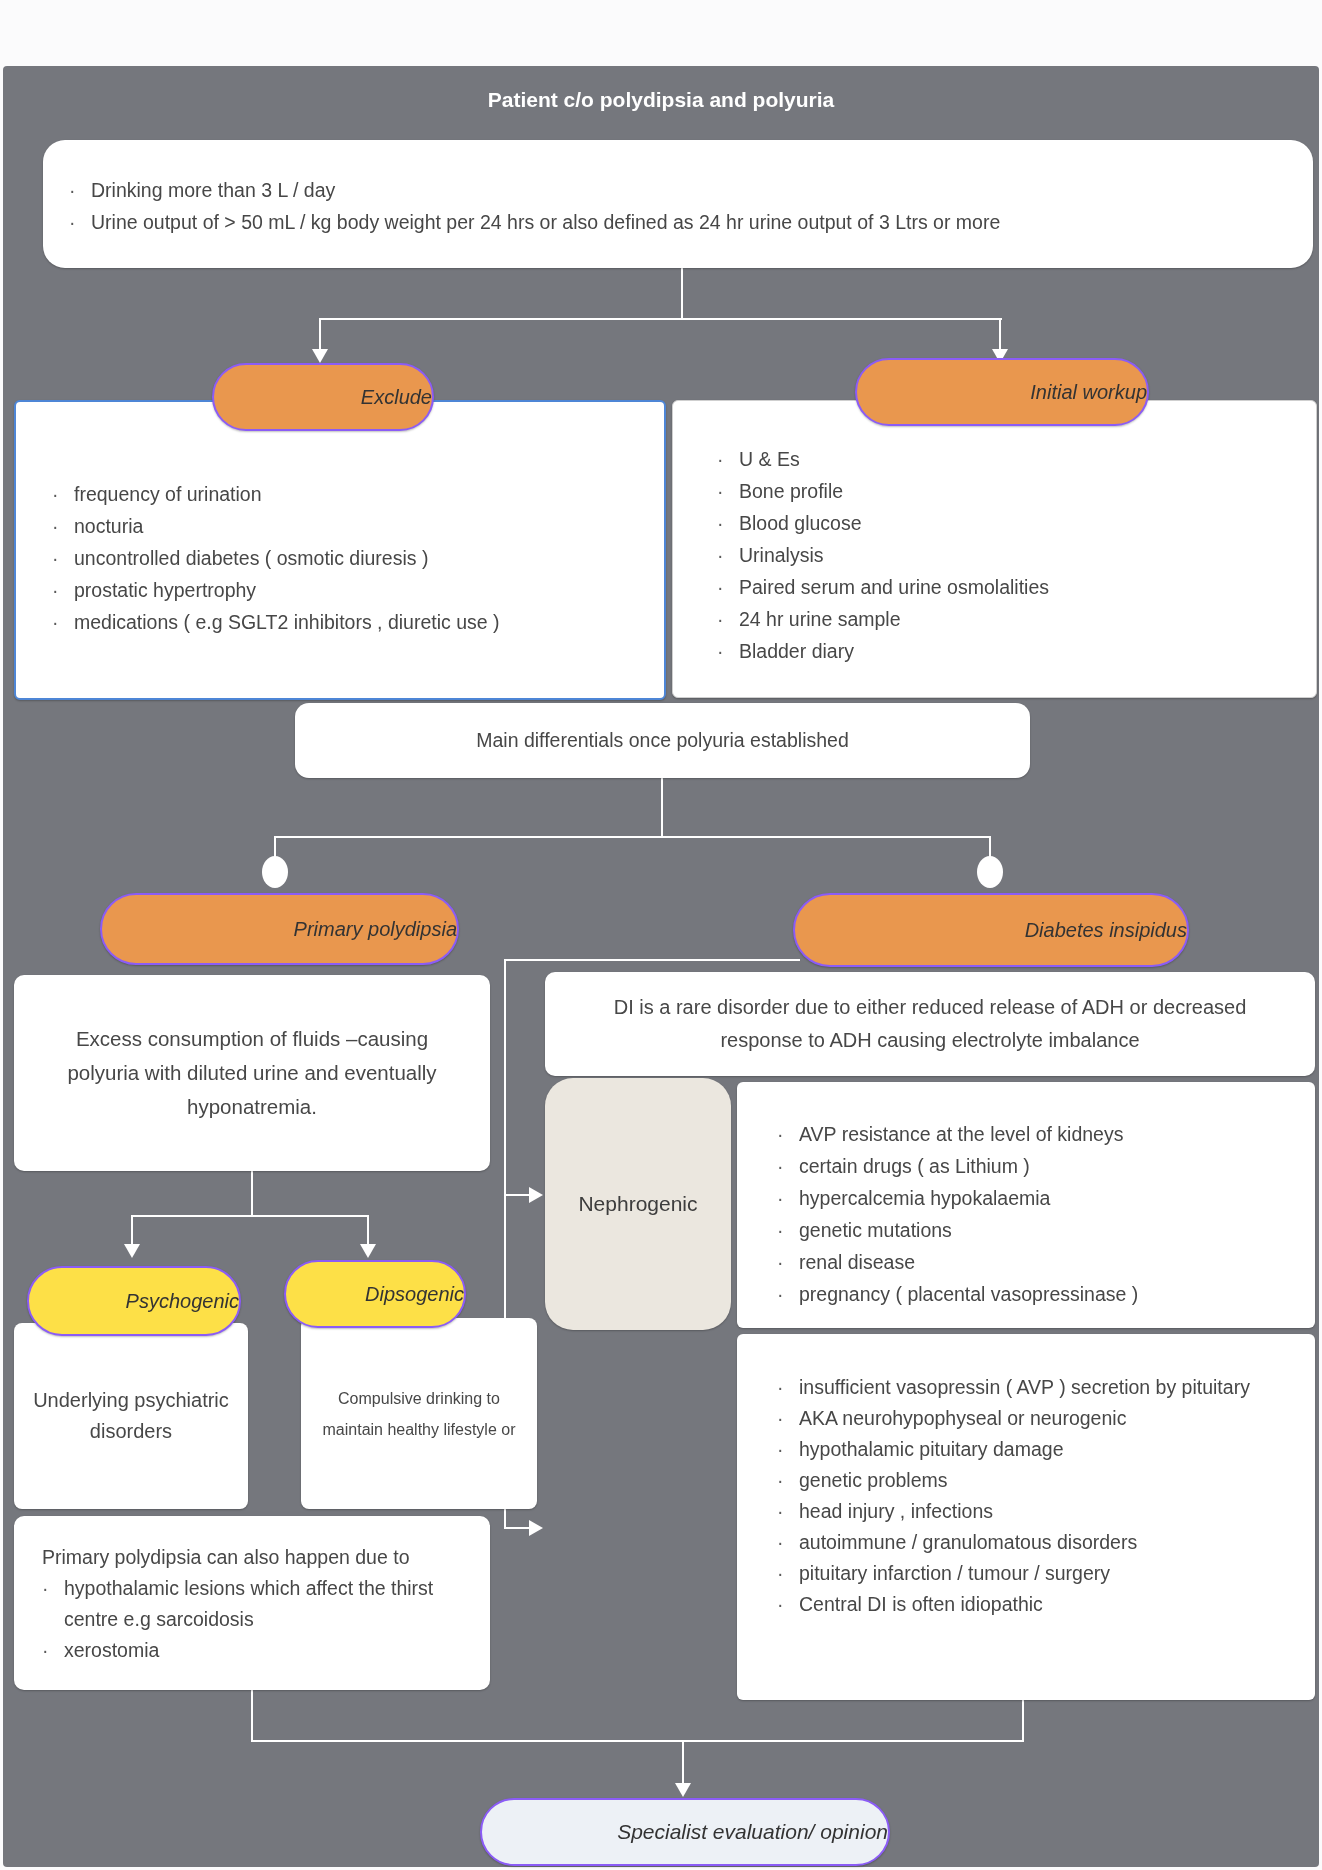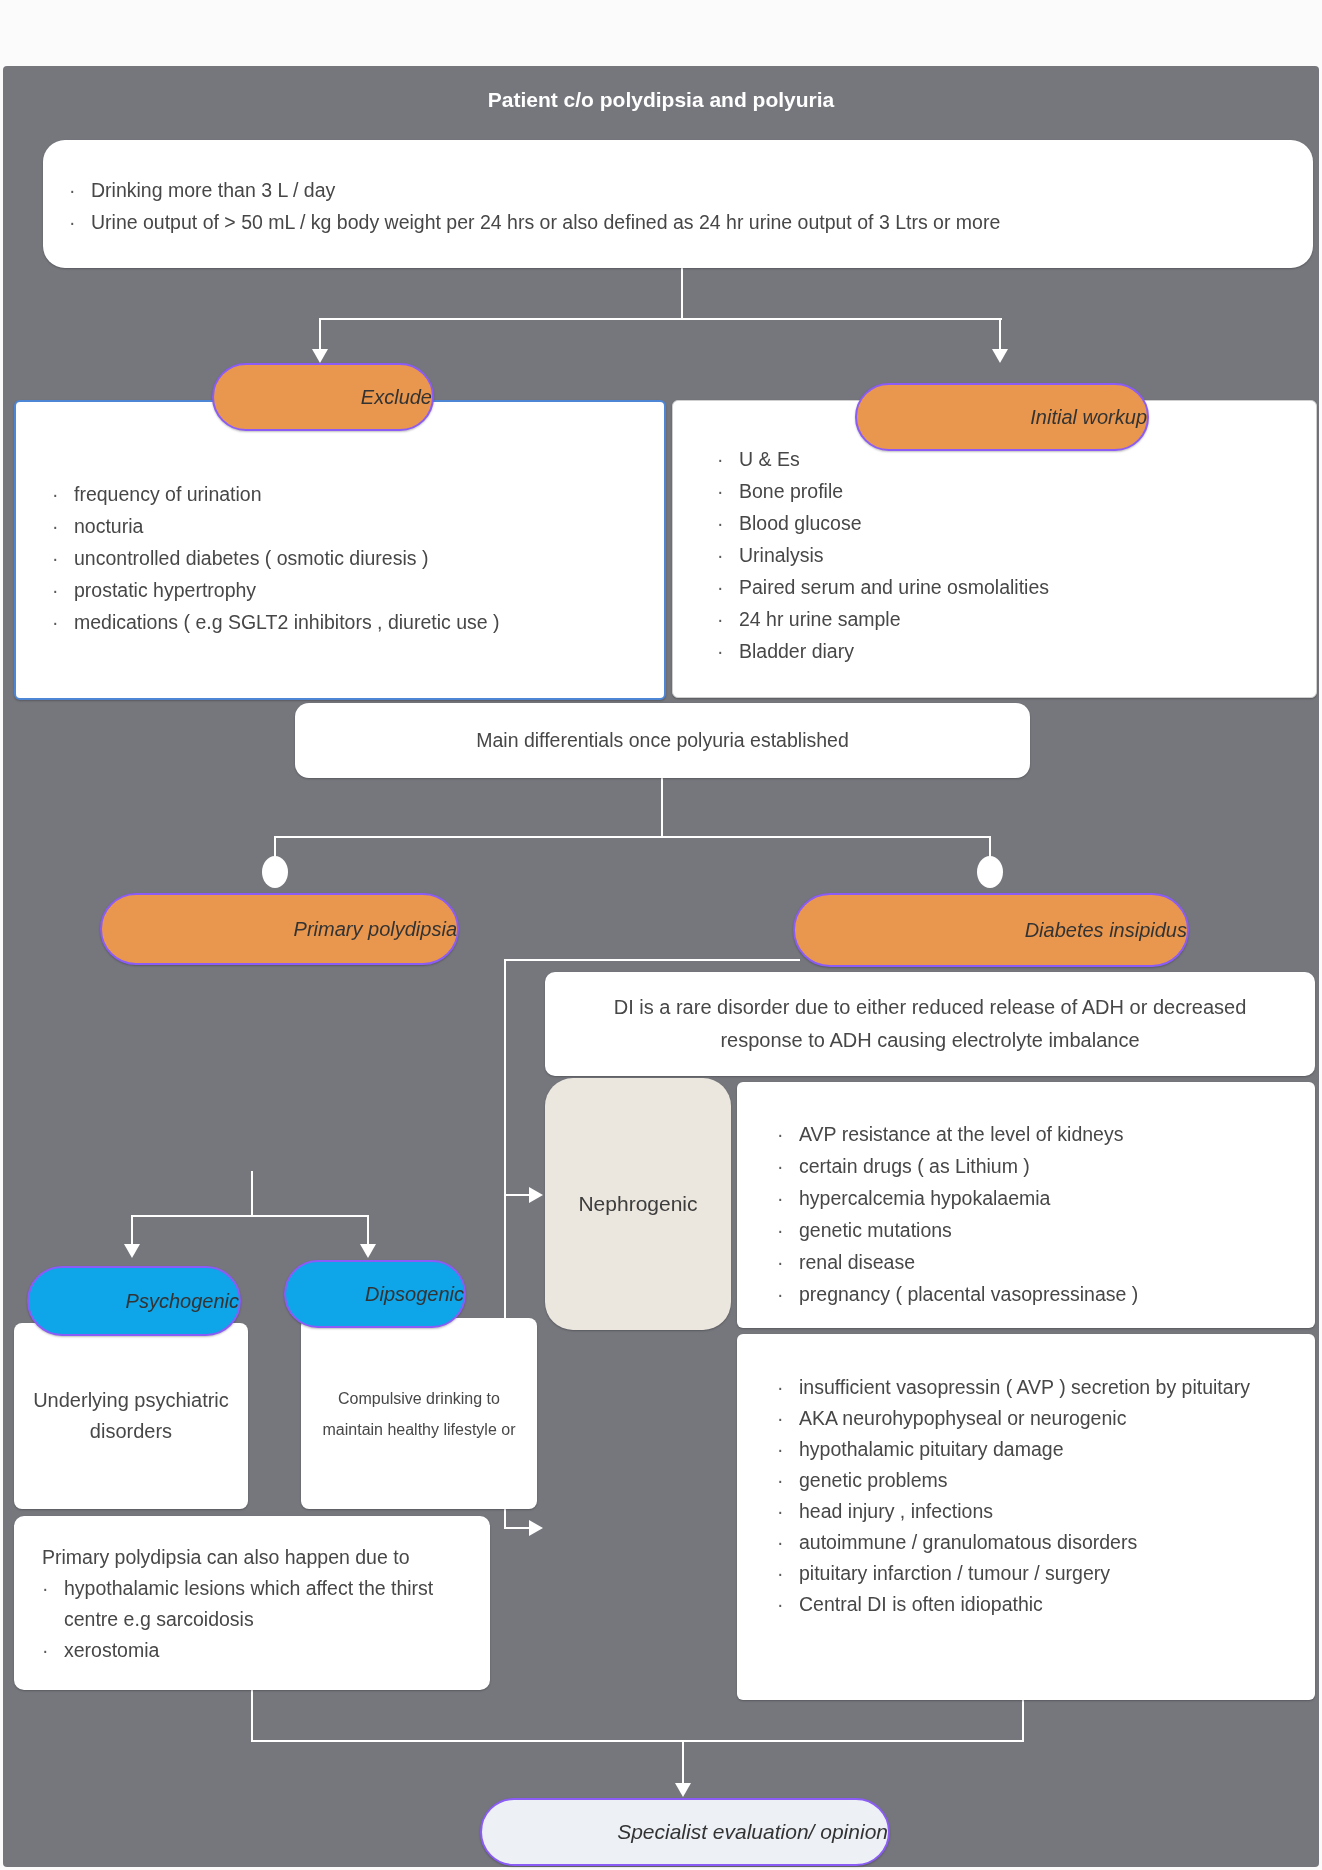--- a/index.html
+++ b/index.html
@@ -12,21 +12,21 @@
   .titlebar span{font-size:26px;letter-spacing:2px;color:#3f434a;font-weight:400;}
   
   .panel{left:3px;top:66px;width:1316px;height:1801px;background:#75777d;border-radius:4px;}
   .subtitle{left:3px;top:88px;width:1316px;text-align:center;color:#ffffff;
             font-size:21px;font-weight:bold;}
   
   .wbox{background:#ffffff;border-radius:10px;color:#474747;box-shadow:0 1px 2px rgba(0,0,0,.25);}
   .pill{border:2px solid #8b5cf6;border-radius:999px;display:flex;align-items:center;justify-content:flex-end;
         font-size:20px;color:#333333;box-shadow:0 1px 2px rgba(0,0,0,.25);font-style:italic;}
   .pill-orange{background:#e9974e;}
-  .pill-beige{background:#0ea5e9;}
+  .pill-beige{background:#fde047;}
   .pill-light{background:#edf1f6;}
   .beigebox{background:#ebe7df;border-radius:28px;display:flex;align-items:center;justify-content:center;
             font-size:21px;color:#3d3d3d;box-shadow:0 1px 2px rgba(0,0,0,.25);}
   .list{font-size:19.5px;line-height:32px;color:#474747;}
   .list .li{display:flex;}
   .list .dot{width:22px;flex:0 0 22px;text-align:left;color:#5a5a5a;}
   .list .tx{flex:1;}
   .ctr{display:flex;align-items:center;justify-content:center;text-align:center;}
   
   .ln{background:#ffffff;}
@@ -117,37 +117,40 @@
         <div class="li">
           <span class="dot">·</span>
           <span class="tx">24 hr urine sample</span>
         </div>
         <div class="li">
           <span class="dot">·</span>
           <span class="tx">Bladder diary</span>
         </div>
       </div>
   </div>
-  <div class="abs pill pill-orange z3" style="left:855px;top:383px;width:290px;height:64px;">
+  <div class="abs pill pill-orange z3" style="left:855px;top:358px;width:290px;height:64px;">
     <span>Initial workup</span>
   </div>
 
   <div class="abs wbox ctr z2" style="left:295px;top:703px;width:735px;height:75px;border-radius:14px;font-size:19.5px;">
     <span>Main differentials once polyuria established</span>
   </div>
 
   <div class="abs ln z1" style="left:661px;top:778px;width:2px;height:60px;"></div>
   <div class="abs ln z1" style="left:274px;top:836px;width:717px;height:2px;"></div>
   <div class="abs ln z1" style="left:274px;top:836px;width:2px;height:28px;"></div>
   <div class="abs ln z1" style="left:989px;top:836px;width:2px;height:28px;"></div>
   <div class="abs circ z3" style="left:262px;top:856px;"></div>
   <div class="abs circ z3" style="left:977px;top:856px;"></div>
 
   <div class="abs pill pill-orange z3" style="left:100px;top:893px;width:355px;height:68px;">
     <span>Primary polydipsia</span>
+  </div>
+  <div class="abs wbox ctr z2" style="left:14px;top:975px;width:476px;height:196px;font-size:20.5px;line-height:34px;padding:0;">
+    <div style="width:416px;">Excess consumption of fluids –causing polyuria with diluted urine and eventually hyponatremia.</div>
   </div>
 
   <div class="abs ln z1" style="left:251px;top:1171px;width:2px;height:46px;"></div>
   <div class="abs ln z1" style="left:131px;top:1215px;width:238px;height:2px;"></div>
   <div class="abs ln z1" style="left:131px;top:1215px;width:2px;height:30px;"></div>
   <div class="abs ln z1" style="left:367px;top:1215px;width:2px;height:30px;"></div>
   <div class="abs arr-down z1" style="left:124px;top:1244px;"></div>
   <div class="abs arr-down z1" style="left:360px;top:1244px;"></div>
 
   <div class="abs pill pill-beige z3" style="left:27px;top:1266px;width:210px;height:66px;">

